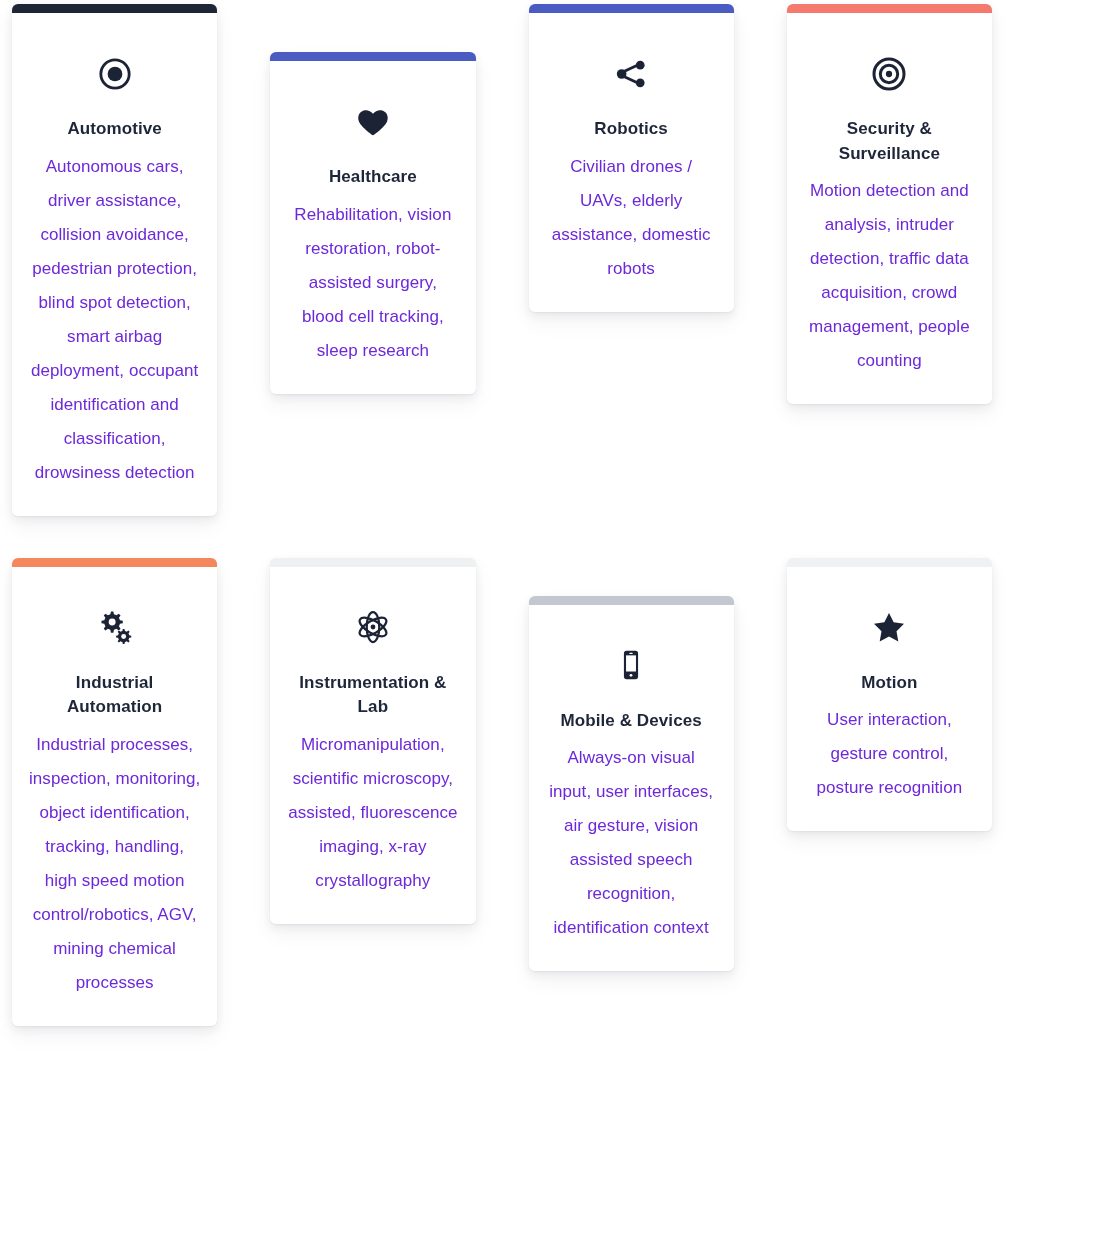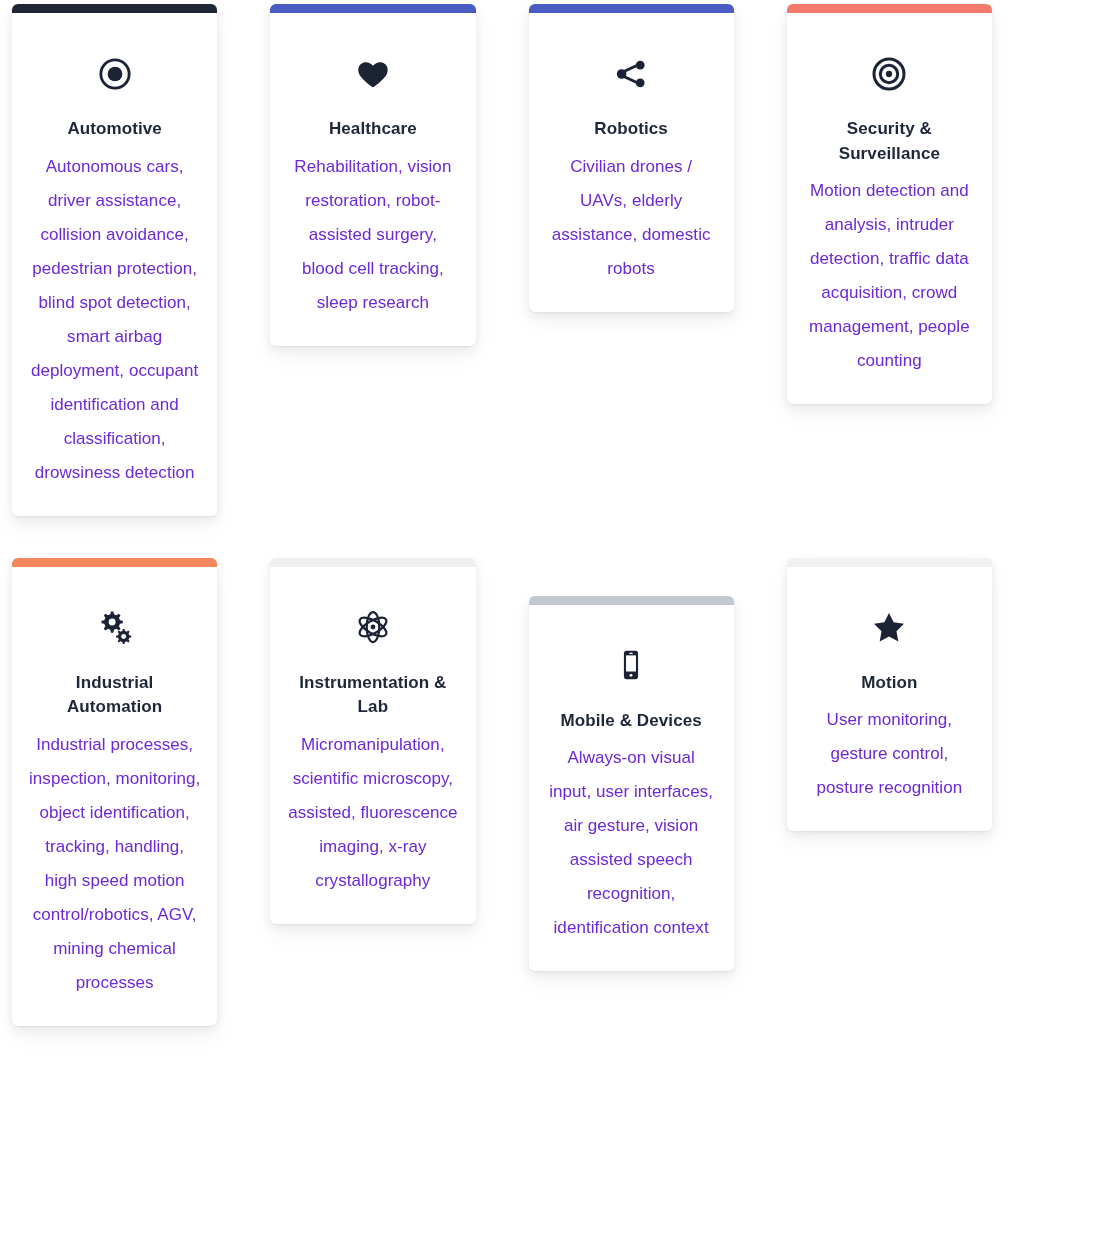--- a/index.html
+++ b/index.html
@@ -82,21 +82,21 @@
       <span class="card-icon">
         <svg width="34" height="34" viewBox="0 0 24 24" aria-hidden="true">
           <circle cx="12" cy="12" r="10" fill="none" stroke="#1c2335" stroke-width="2"></circle>
           <circle cx="12" cy="12" r="5.2" fill="#1c2335"></circle>
         </svg>
       </span>
       <div class="card-title">Automotive</div>
       <div class="card-body">Autonomous cars, driver assistance, collision avoidance, pedestrian protection, blind spot detection, smart airbag deployment, occupant identification and classification, drowsiness detection</div>
     </div>
 
-    <div class="card" style="border-top-color: rgb(74, 91, 194);">
+    <div class="card" style="border-top-color: rgb(74, 91, 194); margin-top: 48px;">
       <span class="card-icon">
         <svg width="36" height="36" viewBox="0 0 24 24" aria-hidden="true">
           <path d="M12 21s-7.4-4.9-9.3-9.1C1.2 8.4 3 4.7 6.6 4.2c2-.3 3.9.6 5.4 2.3 1.5-1.7 3.4-2.6 5.4-2.3C21 4.7 22.8 8.4 21.3 11.9 19.4 16.1 12 21 12 21z" fill="#1c2335"></path>
         </svg>
       </span>
       <div class="card-title">Healthcare</div>
       <div class="card-body">Rehabilitation, vision restoration, robot-assisted surgery, blood cell tracking, sleep research</div>
     </div>
 
     <div class="card" style="border-top-color: rgb(74, 91, 194);">
@@ -165,17 +165,17 @@
       <div class="card-body">Always-on visual input, user interfaces, air gesture, vision assisted speech recognition, identification context</div>
     </div>
 
     <div class="card" style="border-top-color: rgb(240, 241, 243);">
       <span class="card-icon">
         <svg width="36" height="36" viewBox="0 0 24 24" aria-hidden="true">
           <path d="M12 2.6 L15.1 8.9 L22 9.9 L17 14.8 L18.2 21.7 L12 18.4 L5.8 21.7 L7 14.8 L2 9.9 L8.9 8.9 Z" fill="#1c2335"></path>
         </svg>
       </span>
       <div class="card-title">Motion</div>
-      <div class="card-body">User monitoring, gesture control, posture recognition</div>
+      <div class="card-body">User interaction, gesture control, posture recognition</div>
     </div>
 
   </div>
 </div>
 
 </body></html>

